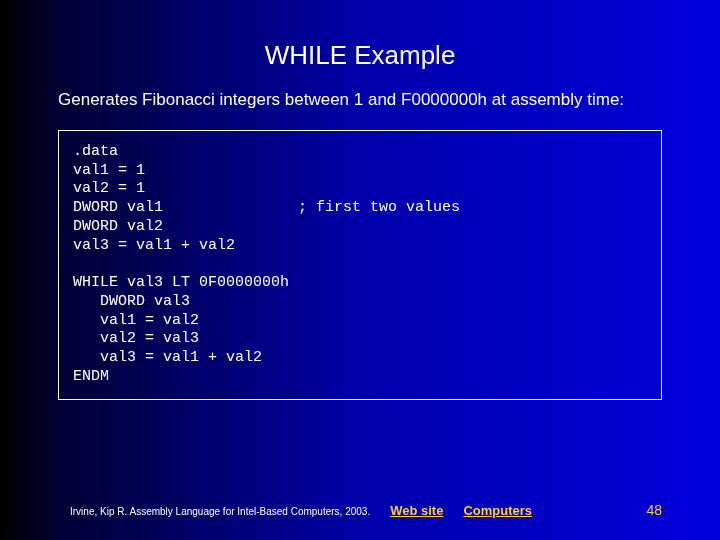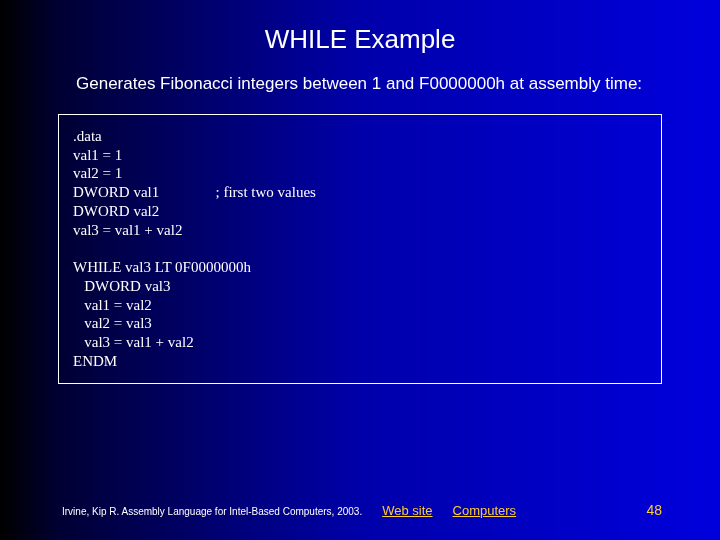--- a/index.html
+++ b/index.html
@@ -16,59 +16,61 @@
       overflow: hidden;
       position: relative;
     }
     .slide-title {
       text-align: center;
       font-size: 26px;
       font-weight: normal;
       padding-top: 24px;
       padding-bottom: 18px;
       color: #ffffff;
+      margin-top: 16px;
     }
     .body-text {
       font-size: 17px;
       line-height: 1.35;
-      padding-left: 76px;
+      padding-left: 58px;
       padding-right: 58px;
       color: #ffffff;
     }
     .code-box {
       margin: 18px 58px 0 58px;
       border: 1px solid #ffffff;
       padding: 12px 14px;
-      font-family: Liberation Serif, serif;
+      font-family: Liberation Mono, monospace;
       font-size: 15px;
       line-height: 1.25;
       white-space: pre;
       color: #ffffff;
       background: transparent;
     }
     .footer {
       position: absolute;
       bottom: 22px;
-      left: 4px;
+      left: 12px;
       right: 0;
       padding: 0 58px;
       display: flex;
       align-items: baseline;
       font-size: 11px;
       color: #ffffff;
     }
     .footer-credit {
       font-size: 10px;
     }
     .footer-link {
       color: #ffcc33;
       text-decoration: underline;
       margin-left: 20px;
       font-size: 13px;
       cursor: pointer;
+      font-weight: bold;
     }
     .page-num {
       margin-left: auto;
       color: #ffcc33;
       font-size: 14px;
     }
   </style>
 </head>
 <body>
 

